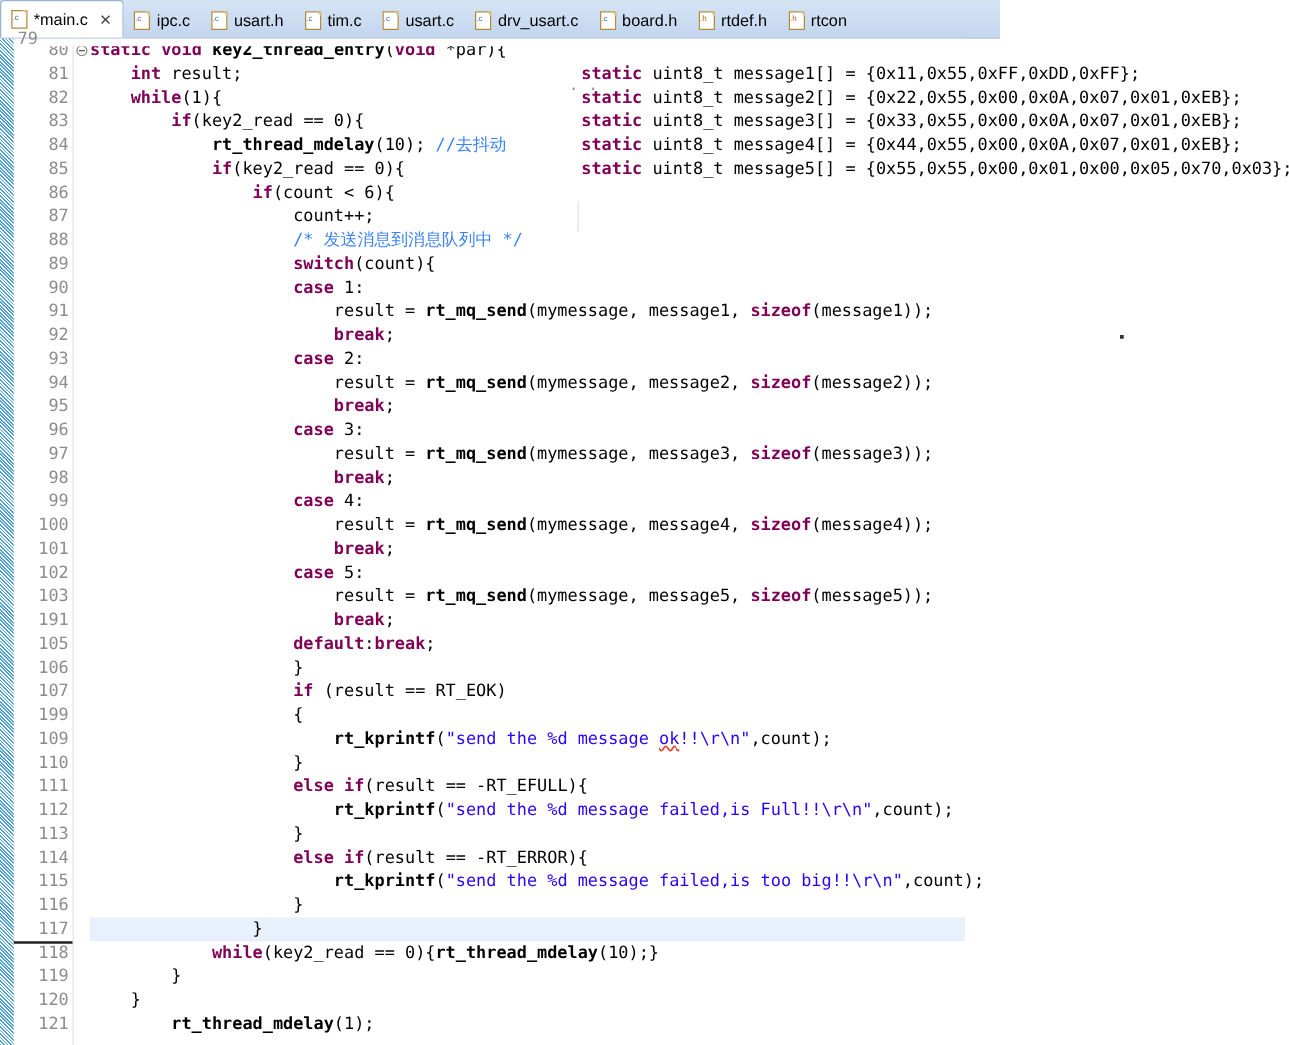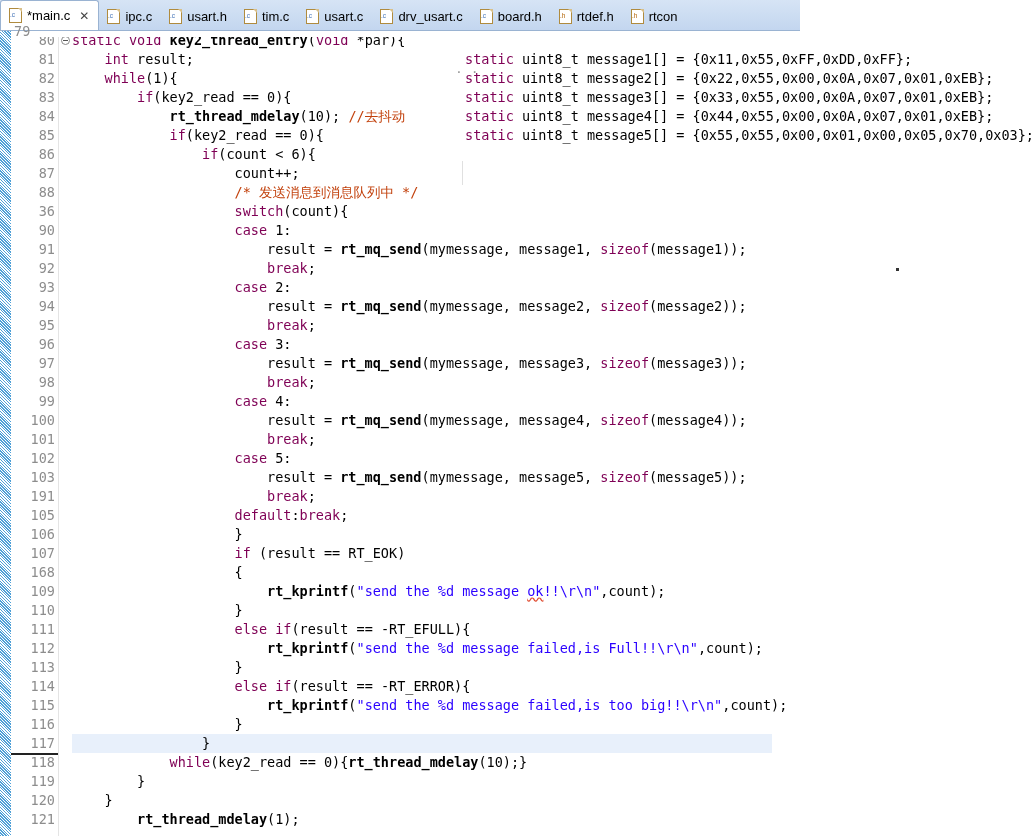--- a/index.html
+++ b/index.html
@@ -91,23 +91,23 @@
   }
   #rcode{
     position:absolute;left:465px;top:0;width:566px;height:805px;
     font-size:13.5px;white-space:pre;
   }
   #rsep{
     position:absolute;left:462px;top:130px;width:1px;height:24px;
     background:#e0e0e0;
   }
   
-  .kw{color:#7f0055;font-weight:normal;}
+  .kw{color:#7f0055;font-weight:bold;}
   .fn{color:#000000;font-weight:bold;}
-  .cm{color:#c2410c;}
+  .cm{color:#3b82f6;}
   .st{color:#2a00ff;}
   .sq{text-decoration:underline wavy #e04a2f;text-decoration-skip-ink:none;}
   
   #annot{
     position:absolute;left:746px;top:199px;
     color:#fd2b2b;font-size:15px;line-height:22px;
     font-family:"DejaVu Sans",sans-serif;white-space:pre;
   }
   #annotdot{
     position:absolute;left:896px;top:237px;width:3px;height:3px;
@@ -191,40 +191,40 @@
   <div id="gutter">
       <div class="gl">80</div>
       <div class="gl">81</div>
       <div class="gl">82</div>
       <div class="gl">83</div>
       <div class="gl">84</div>
       <div class="gl">85</div>
       <div class="gl">86</div>
       <div class="gl">87</div>
       <div class="gl">88</div>
-      <div class="gl">36</div>
+      <div class="gl">89</div>
       <div class="gl">90</div>
       <div class="gl">91</div>
       <div class="gl">92</div>
       <div class="gl">93</div>
       <div class="gl">94</div>
       <div class="gl">95</div>
       <div class="gl">96</div>
       <div class="gl">97</div>
       <div class="gl">98</div>
       <div class="gl">99</div>
       <div class="gl">100</div>
       <div class="gl">101</div>
       <div class="gl">102</div>
       <div class="gl">103</div>
       <div class="gl">191</div>
       <div class="gl">105</div>
       <div class="gl">106</div>
       <div class="gl">107</div>
-      <div class="gl">168</div>
+      <div class="gl">199</div>
       <div class="gl">109</div>
       <div class="gl">110</div>
       <div class="gl">111</div>
       <div class="gl">112</div>
       <div class="gl">113</div>
       <div class="gl">114</div>
       <div class="gl">115</div>
       <div class="gl">116</div>
       <div class="gl">117</div>
       <div class="gl">118</div>

